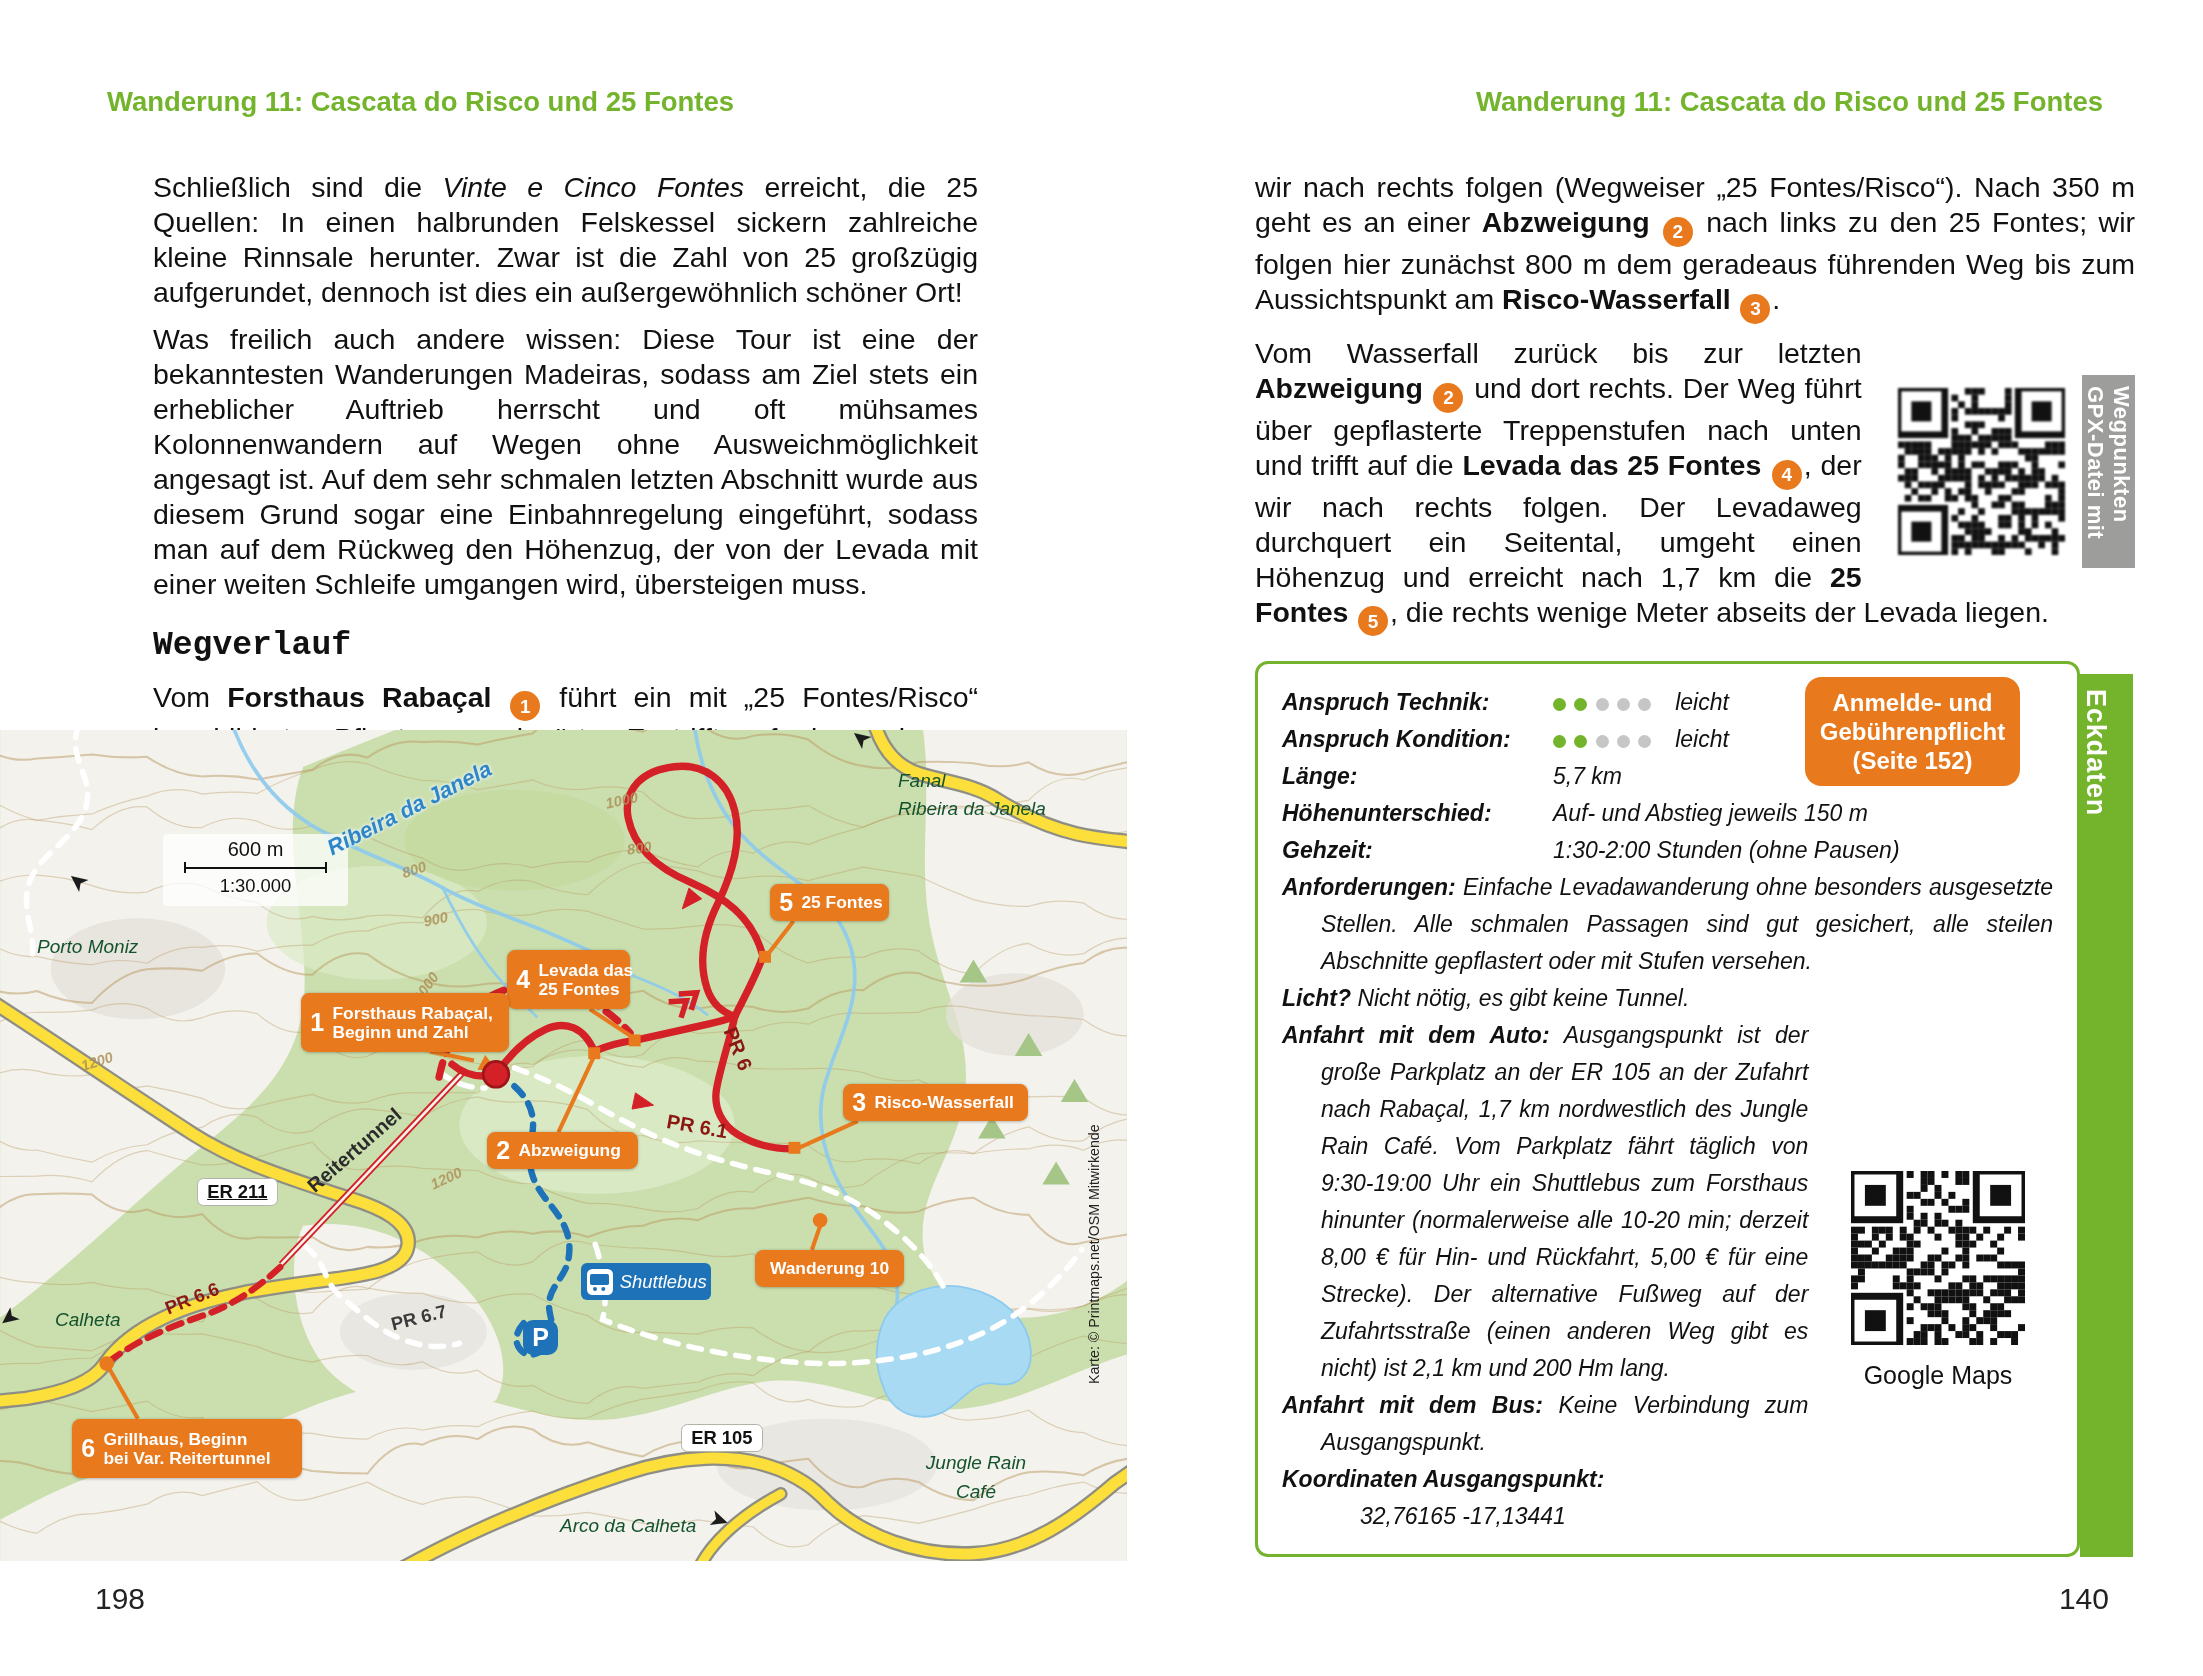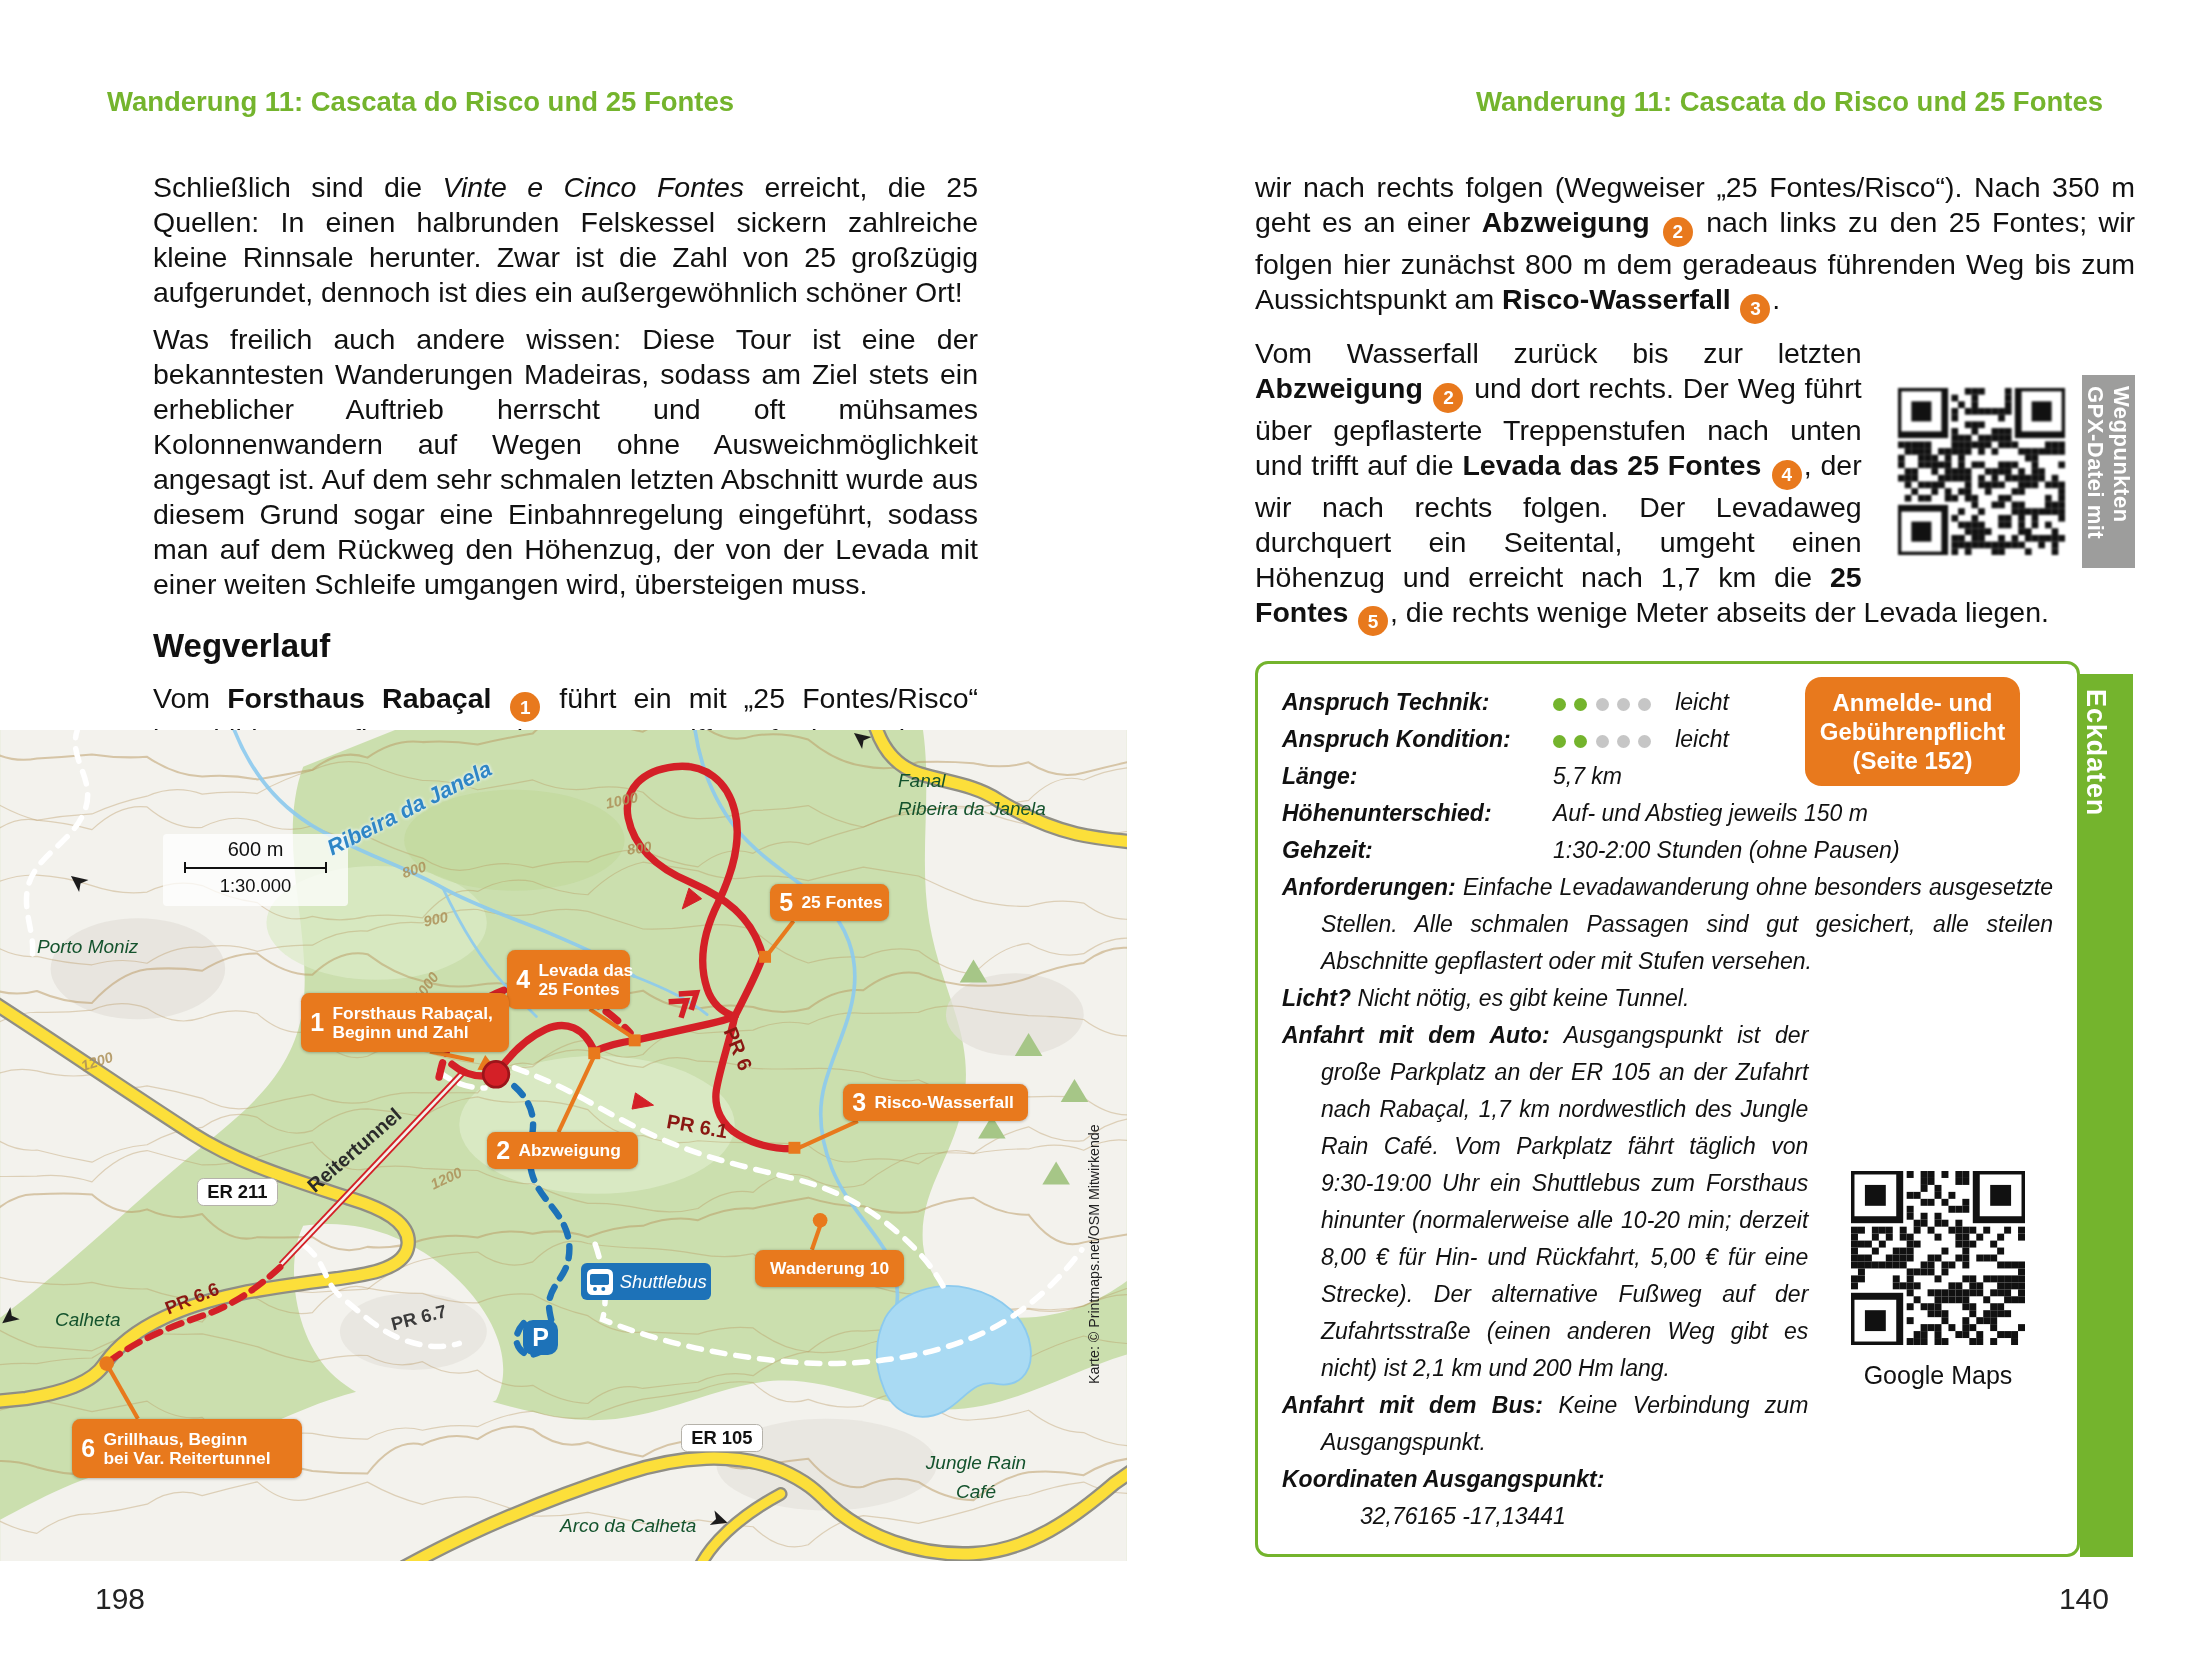--- a/index.html
+++ b/index.html
@@ -12,21 +12,21 @@
 
   .col{position:absolute;top:170px;}
   .left-col{left:153px;width:825px;}
   .right-col{left:1255px;width:880px;}
 
   .body-p{font-size:28.5px;line-height:35px;text-align:justify;margin:0 0 12px 0;}
   .body-p .b{font-weight:bold;} .body-p .i{font-style:italic;}
   .chip{display:inline-flex;align-items:center;justify-content:center;width:30px;height:30px;
     border-radius:50%;background:#e8791d;color:#fff;font-weight:bold;font-size:19px;
     vertical-align:-6.4px;margin:0 1.8px;}
-  .wegverlauf{font-size:33px;font-weight:bold;margin:25px 0 15.6px 0;color:#111;}
+  .wegverlauf{font-size:33px;font-weight:bold;margin:25px 0 15.6px 0;color:#111;font-family:Liberation Mono, monospace;}
 
   
   .gpx{float:right;width:255px;height:193px;margin:39px 0 9.2px 18.4px;display:flex;}
   .gpx-qr{width:202px;background:#fff;display:flex;align-items:center;justify-content:center;}
   .gpx-qr svg{filter:blur(1px);}
   .vband{background:#9d9d9c;color:#fff;font-weight:bold;
     writing-mode:vertical-lr;text-orientation:mixed;}
   .gpx-band{width:53px;font-size:22px;line-height:26px;padding-top:11px;letter-spacing:0.5px;}
 
   
@@ -779,21 +779,21 @@
         <div class="mlabel contour" style="left: 422px; top: 184px; transform: rotate(-12deg);">900</div>
         <div class="mlabel contour" style="left: 410px; top: 266px; transform: rotate(-55deg);">1000</div>
         <div class="mlabel contour" style="left: 604px; top: 66px; transform: rotate(-12deg);">1000</div>
         <div class="mlabel contour" style="left: 626px; top: 112px; transform: rotate(-8deg);">800</div>
         <div class="mlabel contour" style="left: 79px; top: 329px; transform: rotate(-18deg);">1200</div>
         <div class="mlabel contour" style="left: 428px; top: 448px; transform: rotate(-25deg);">1200</div>
         <div class="mlabel navarrow" style="left: 77px; top: 169px; transform: rotate(-142deg);">➤</div>
         <div class="mlabel navarrow" style="left: 860px; top: 26px; transform: rotate(-142deg);">➤</div>
         <div class="mlabel navarrow" style="left: 26px; top: 593px; transform: rotate(142deg);">➤</div>
         <div class="mlabel navarrow" style="left: 714px; top: 773px; transform: rotate(18deg);">➤</div>
-        <div class="erbox" style="left: 197px; top: 448px;">ER 211</div>
+        <div class="erbox" style="left: 197px; top: 448px; text-decoration: underline;">ER 211</div>
         <div class="erbox" style="left: 681px; top: 694px;">ER 105</div>
         <div class="mk" style="left: 770px; top: 154px; width: 119px; height: 37px;">
           <span class="mk-num">5</span>
           <div class="mk-lines">
             <div>25 Fontes</div>
           </div>
         </div>
         <div class="mk" style="left: 507px; top: 220px; width: 123px; height: 59px;">
           <span class="mk-num">4</span>
           <div class="mk-lines">

